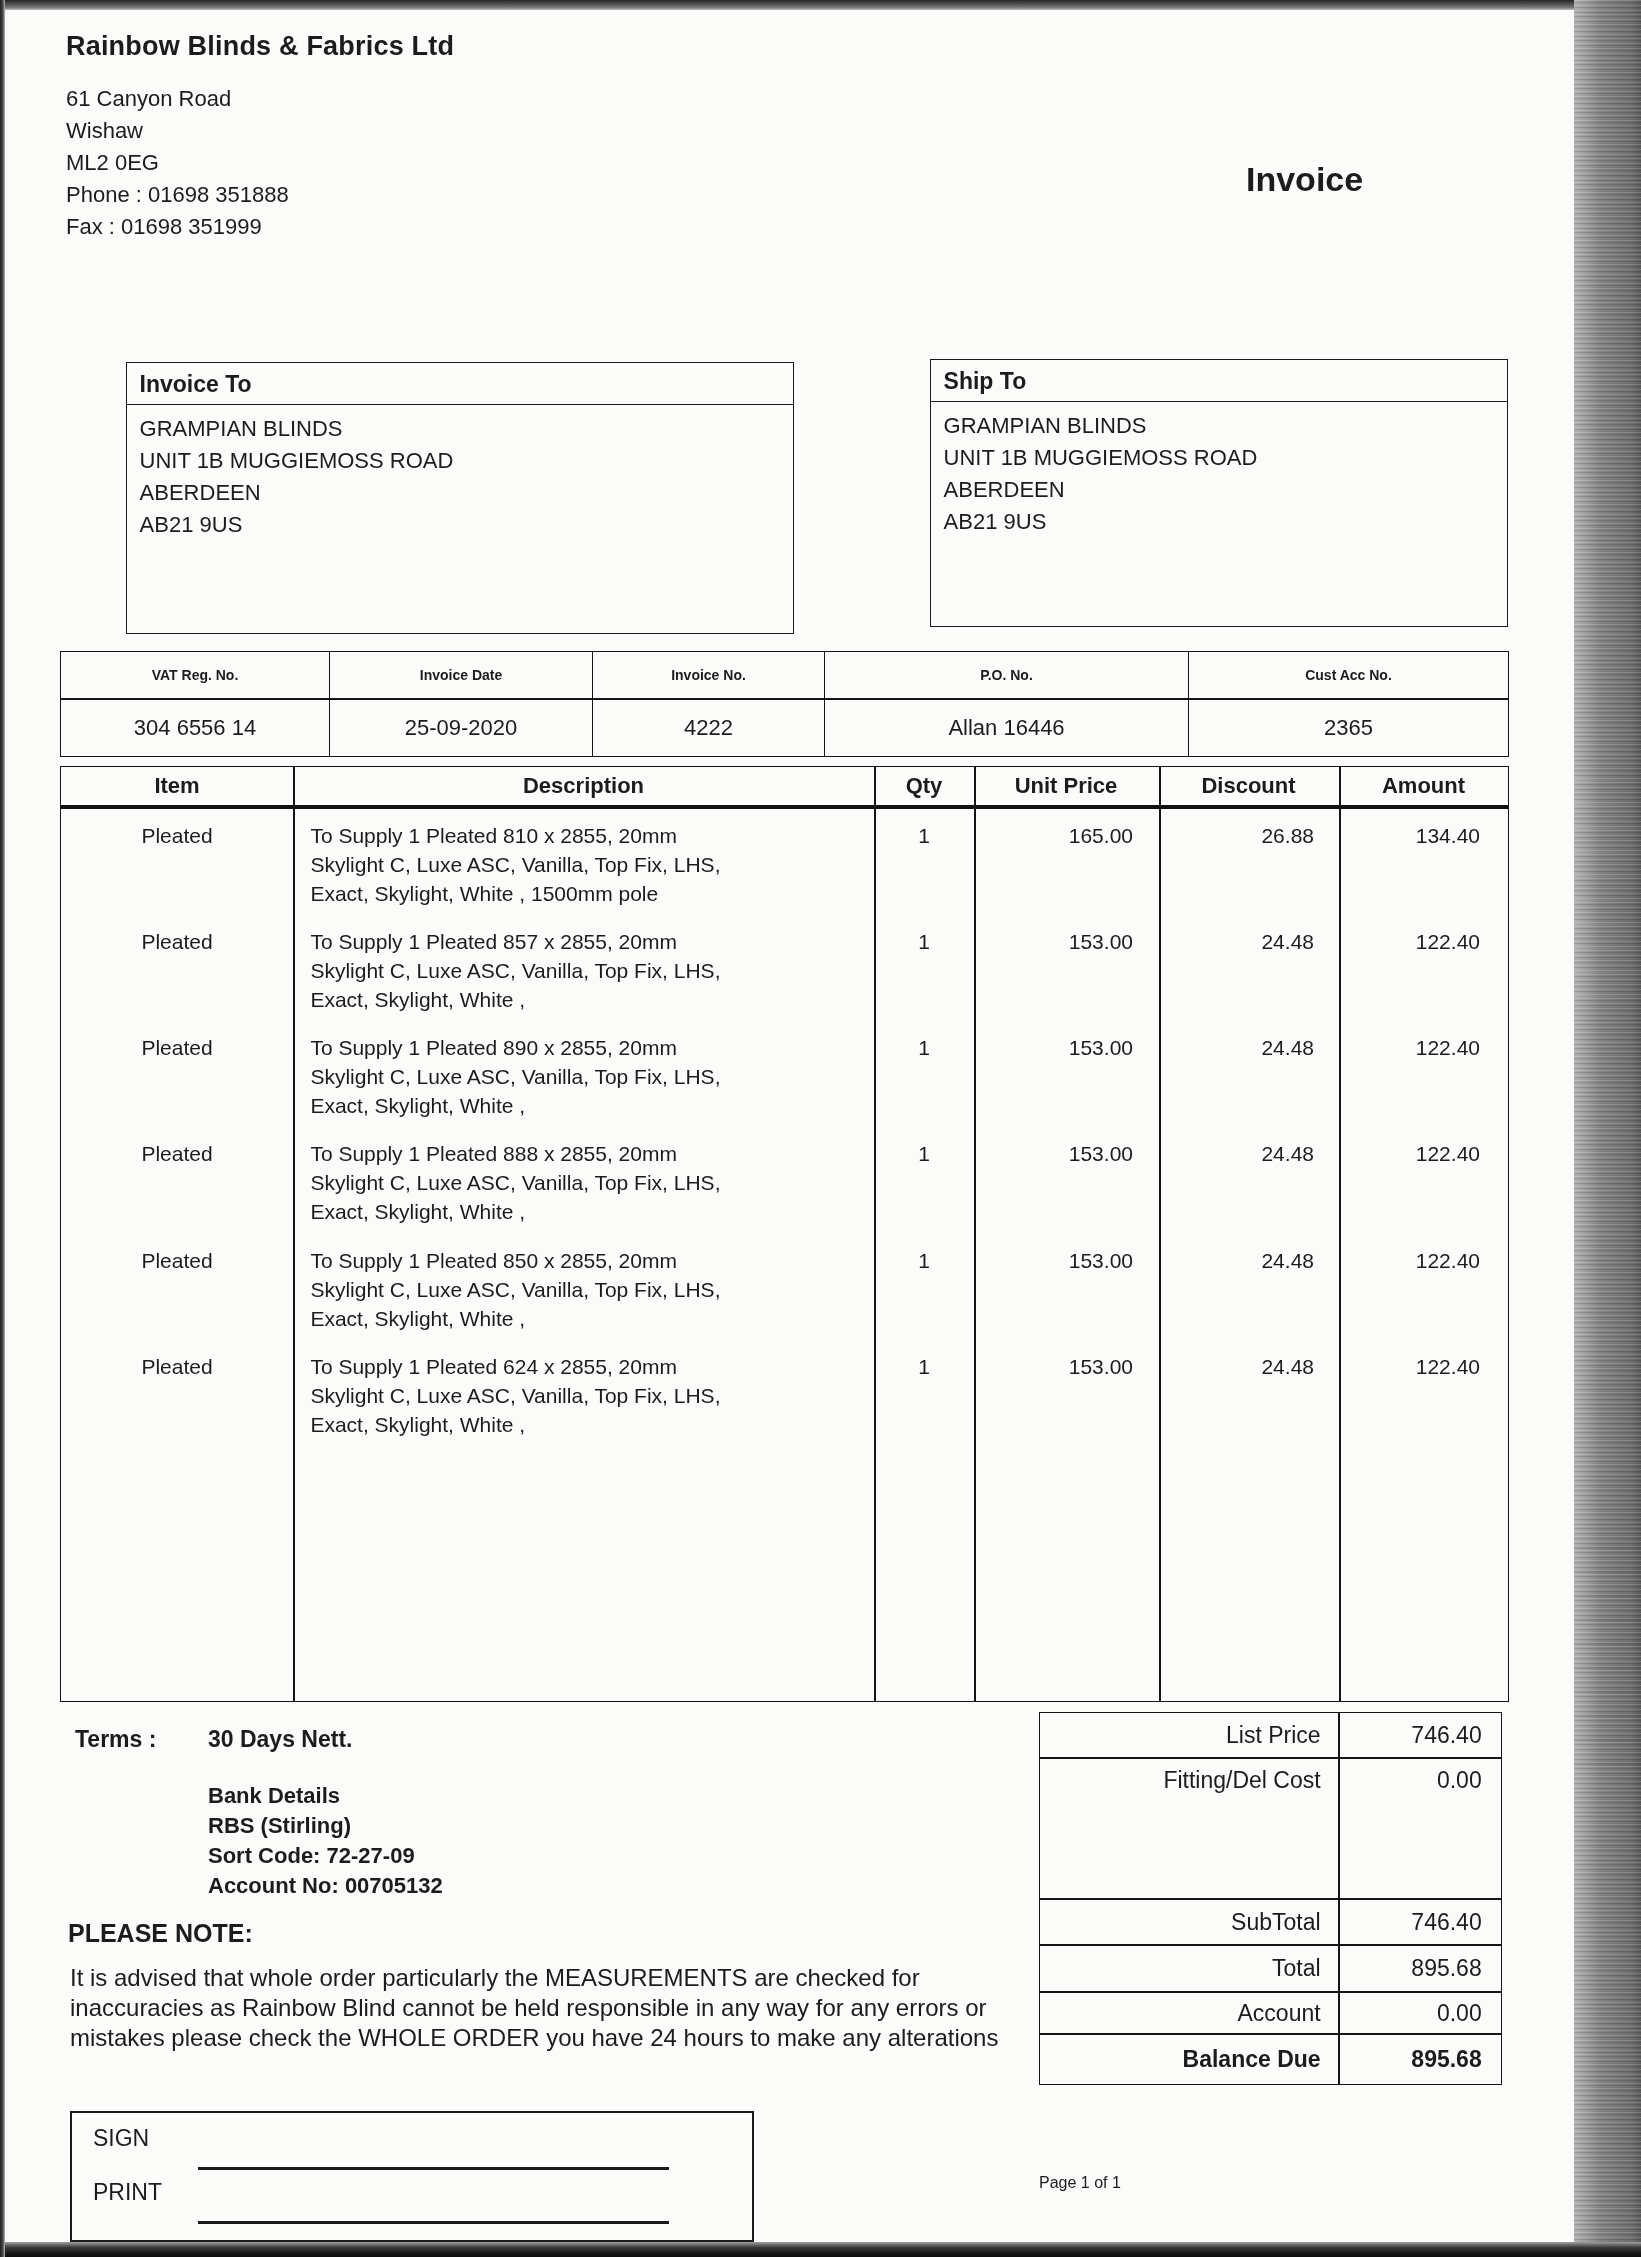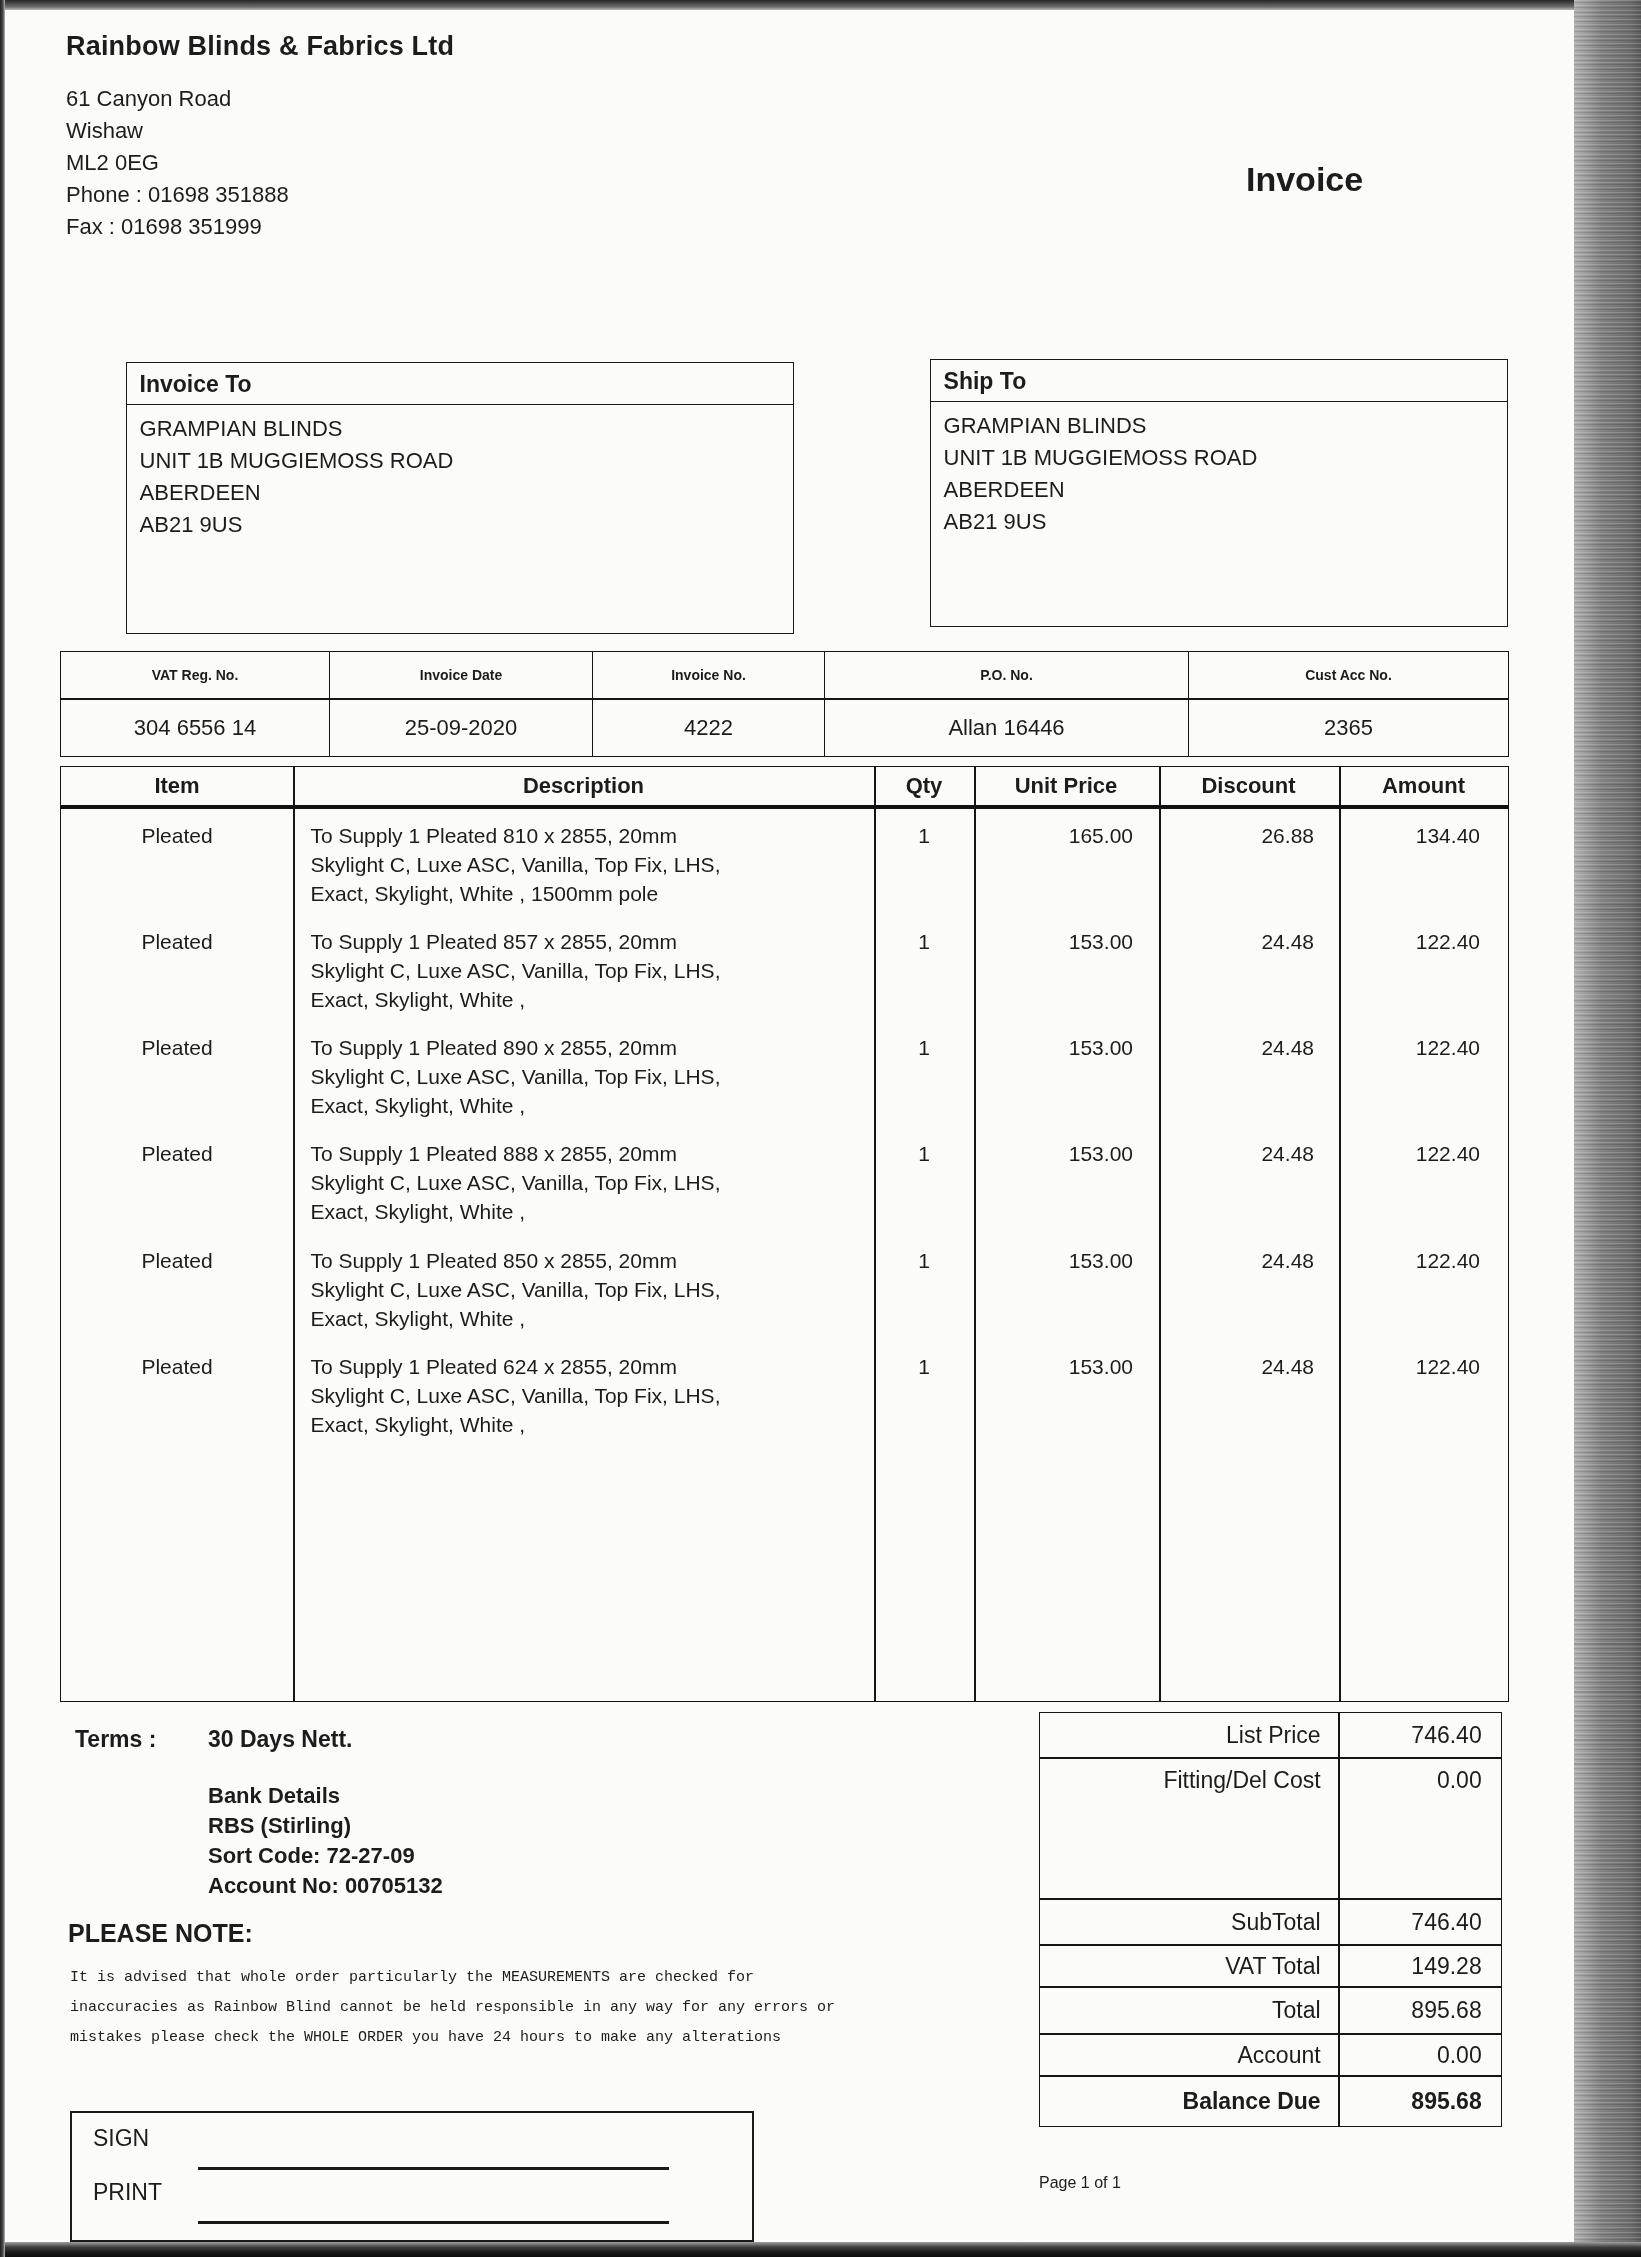--- a/index.html
+++ b/index.html
@@ -61,21 +61,21 @@
   .c-item{text-align:center;}
   .c-desc{padding-left:17.4px;}
   .c-qty{text-align:center;}
   .c-num{text-align:right;padding-right:25px;}
 
   
   .terms-label{left:75px;top:1726px;font-size:23px;font-weight:bold;}
   .terms-value{left:208px;top:1726px;font-size:23px;font-weight:bold;}
   .bank-block{left:208px;top:1781px;font-size:22px;line-height:30px;font-weight:bold;}
   .note-title{left:68px;top:1919px;font-size:25px;font-weight:bold;}
-  .note-body{left:70px;top:1963px;width:966px;font-size:15px;line-height:30px;font-family:Liberation Mono, monospace;}
+  .note-body{left:70px;top:1963px;width:966px;font-size:24px;line-height:30px;}
 
   
   .totals{left:1039px;top:1712px;width:463px;border:1.9px solid #151515;box-sizing:border-box;}
   .t-row{display:flex;box-sizing:border-box;}
   .t-row + .t-row{border-top:2.9px solid #151515;}
   .t-label{width:300px;box-sizing:border-box;border-right:2.9px solid #151515;
     text-align:right;padding-right:17.4px;font-size:23px;display:flex;
     align-items:center;justify-content:flex-end;}
   .t-value{flex:1;text-align:right;padding-right:19.3px;font-size:23px;display:flex;
     align-items:center;justify-content:flex-end;}
@@ -242,24 +242,20 @@
       <div class="t-value">746.40</div>
     </div>
     <div class="t-row t-top" style="height:141px">
       <div class="t-label">Fitting/Del Cost</div>
       <div class="t-value">0.00</div>
     </div>
     <div class="t-row" style="height:46px">
       <div class="t-label">SubTotal</div>
       <div class="t-value">746.40</div>
     </div>
-    <div class="t-row" style="height:42px">
-      <div class="t-label">VAT Total</div>
-      <div class="t-value">149.28</div>
-    </div>
     <div class="t-row" style="height:47px">
       <div class="t-label">Total</div>
       <div class="t-value">895.68</div>
     </div>
     <div class="t-row" style="height:42px">
       <div class="t-label">Account</div>
       <div class="t-value">0.00</div>
     </div>
     <div class="t-row t-bold" style="height:51px">
       <div class="t-label">Balance Due</div>

